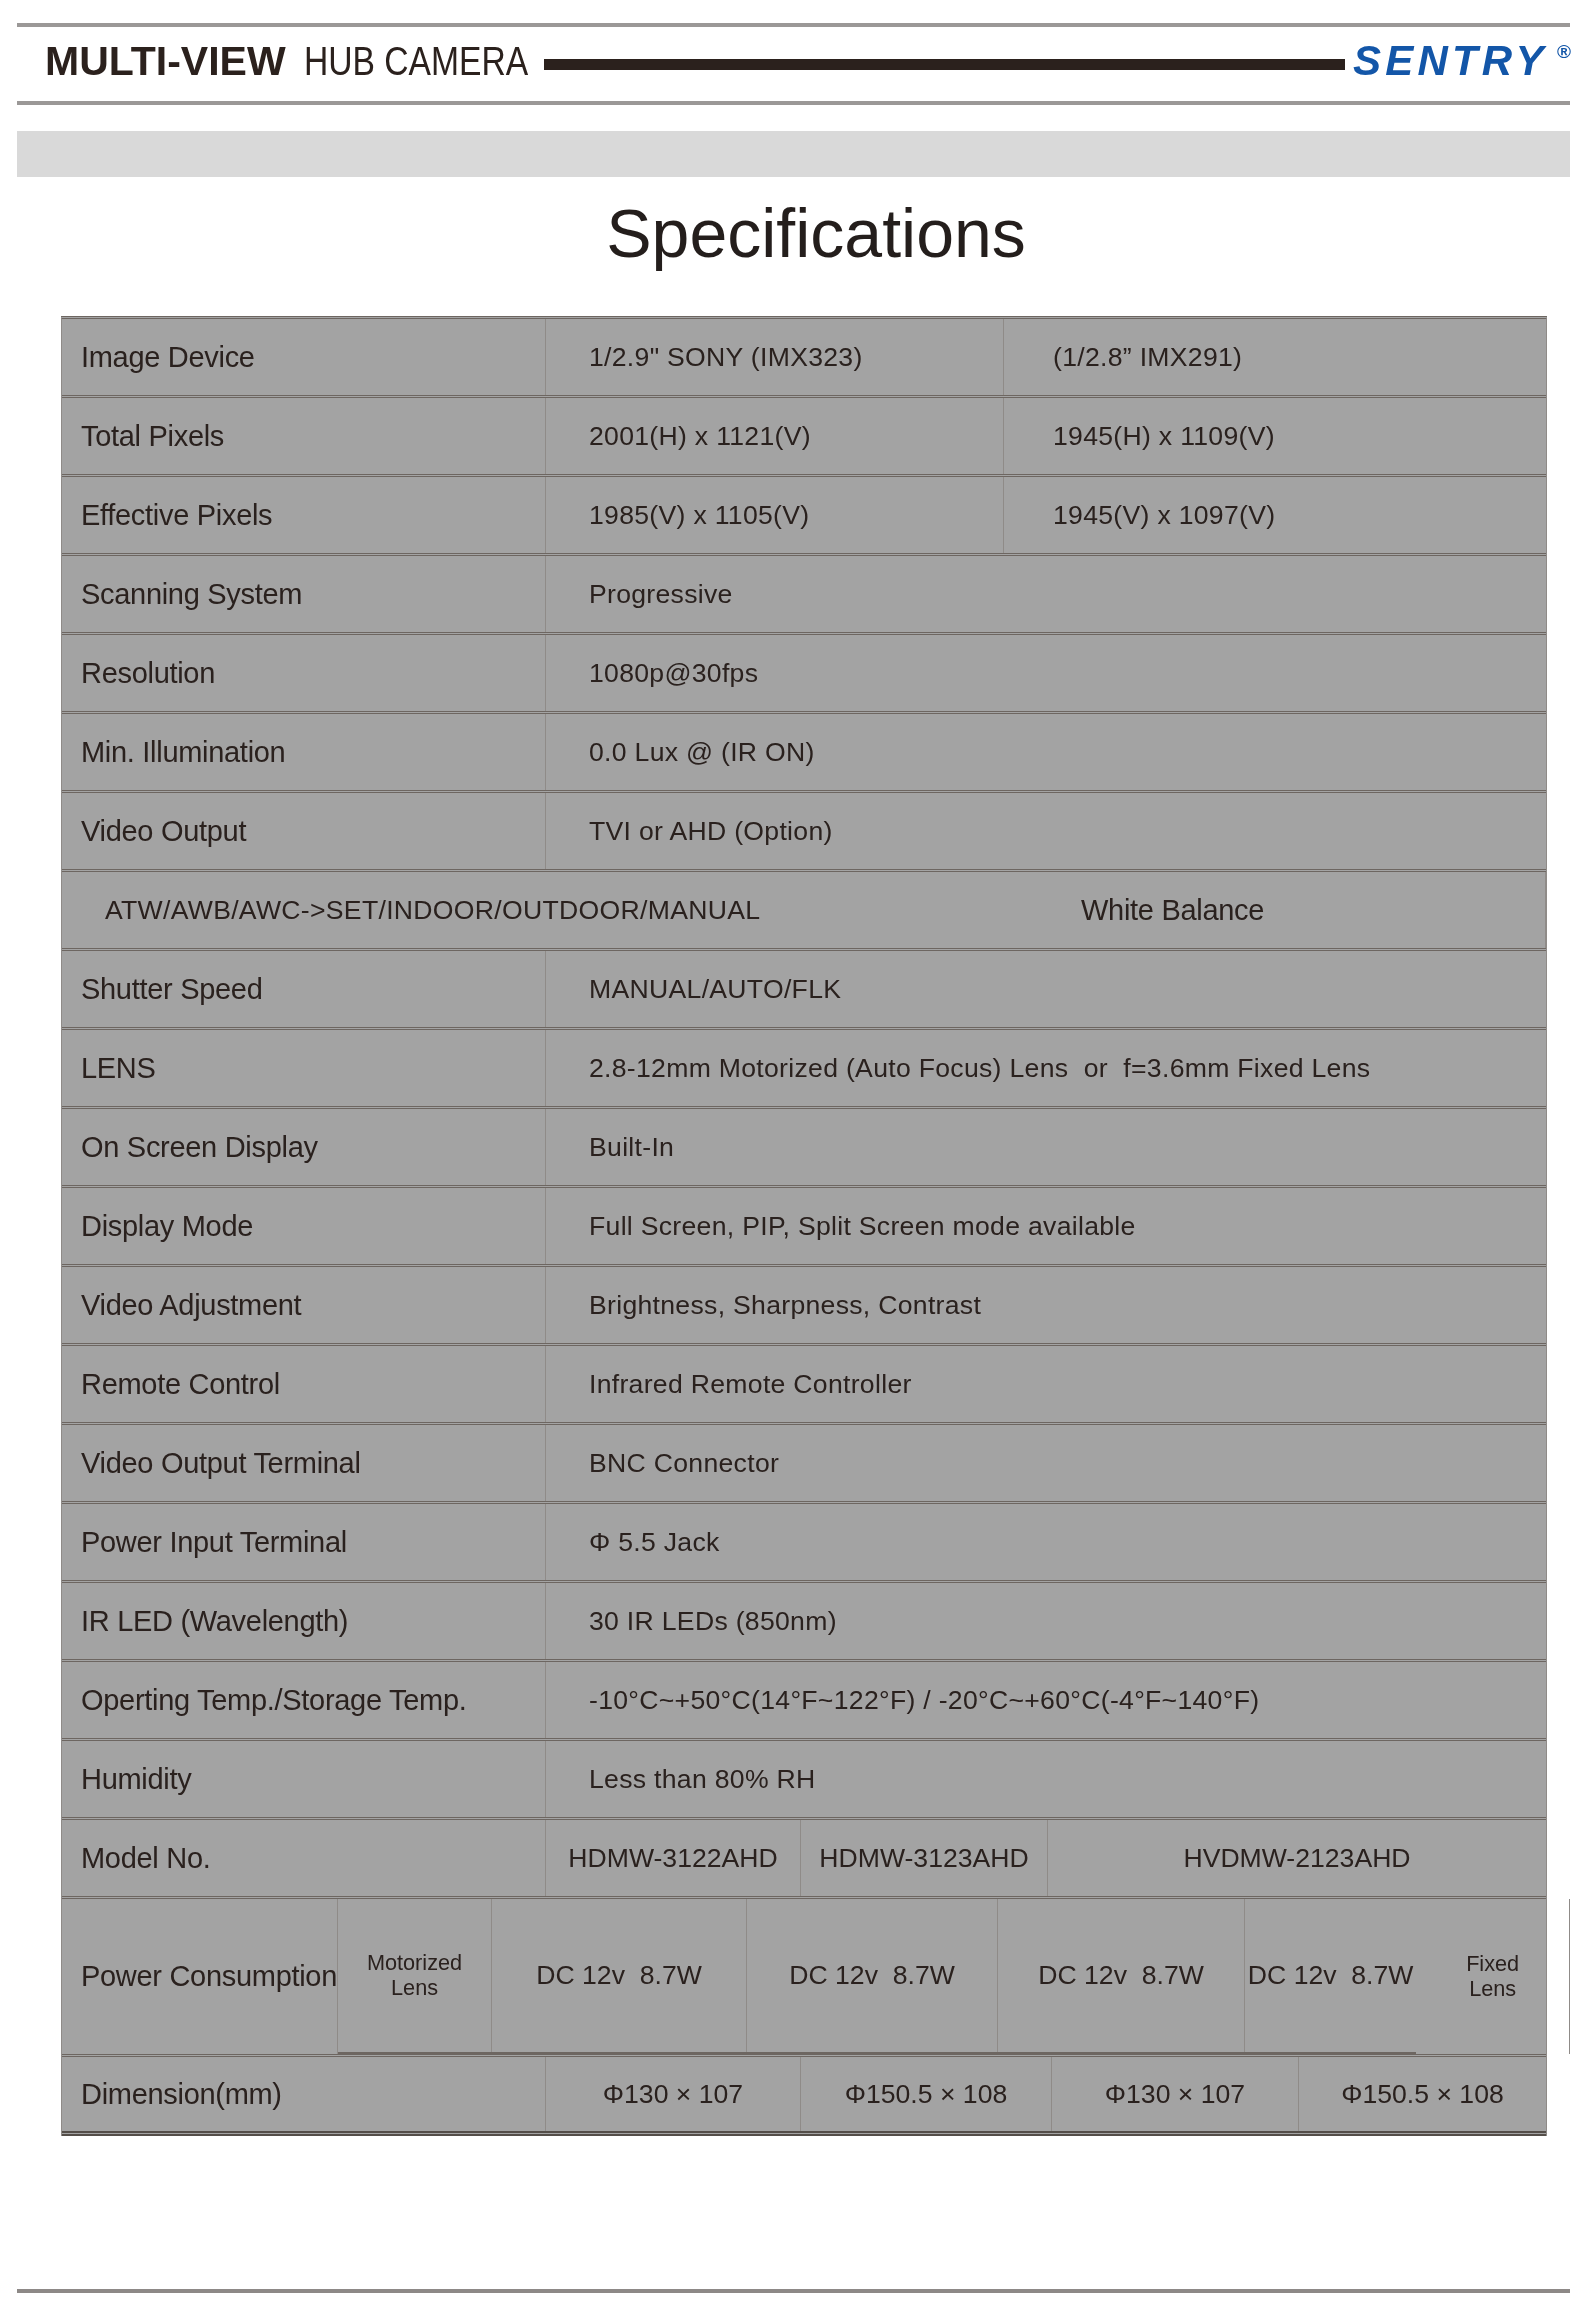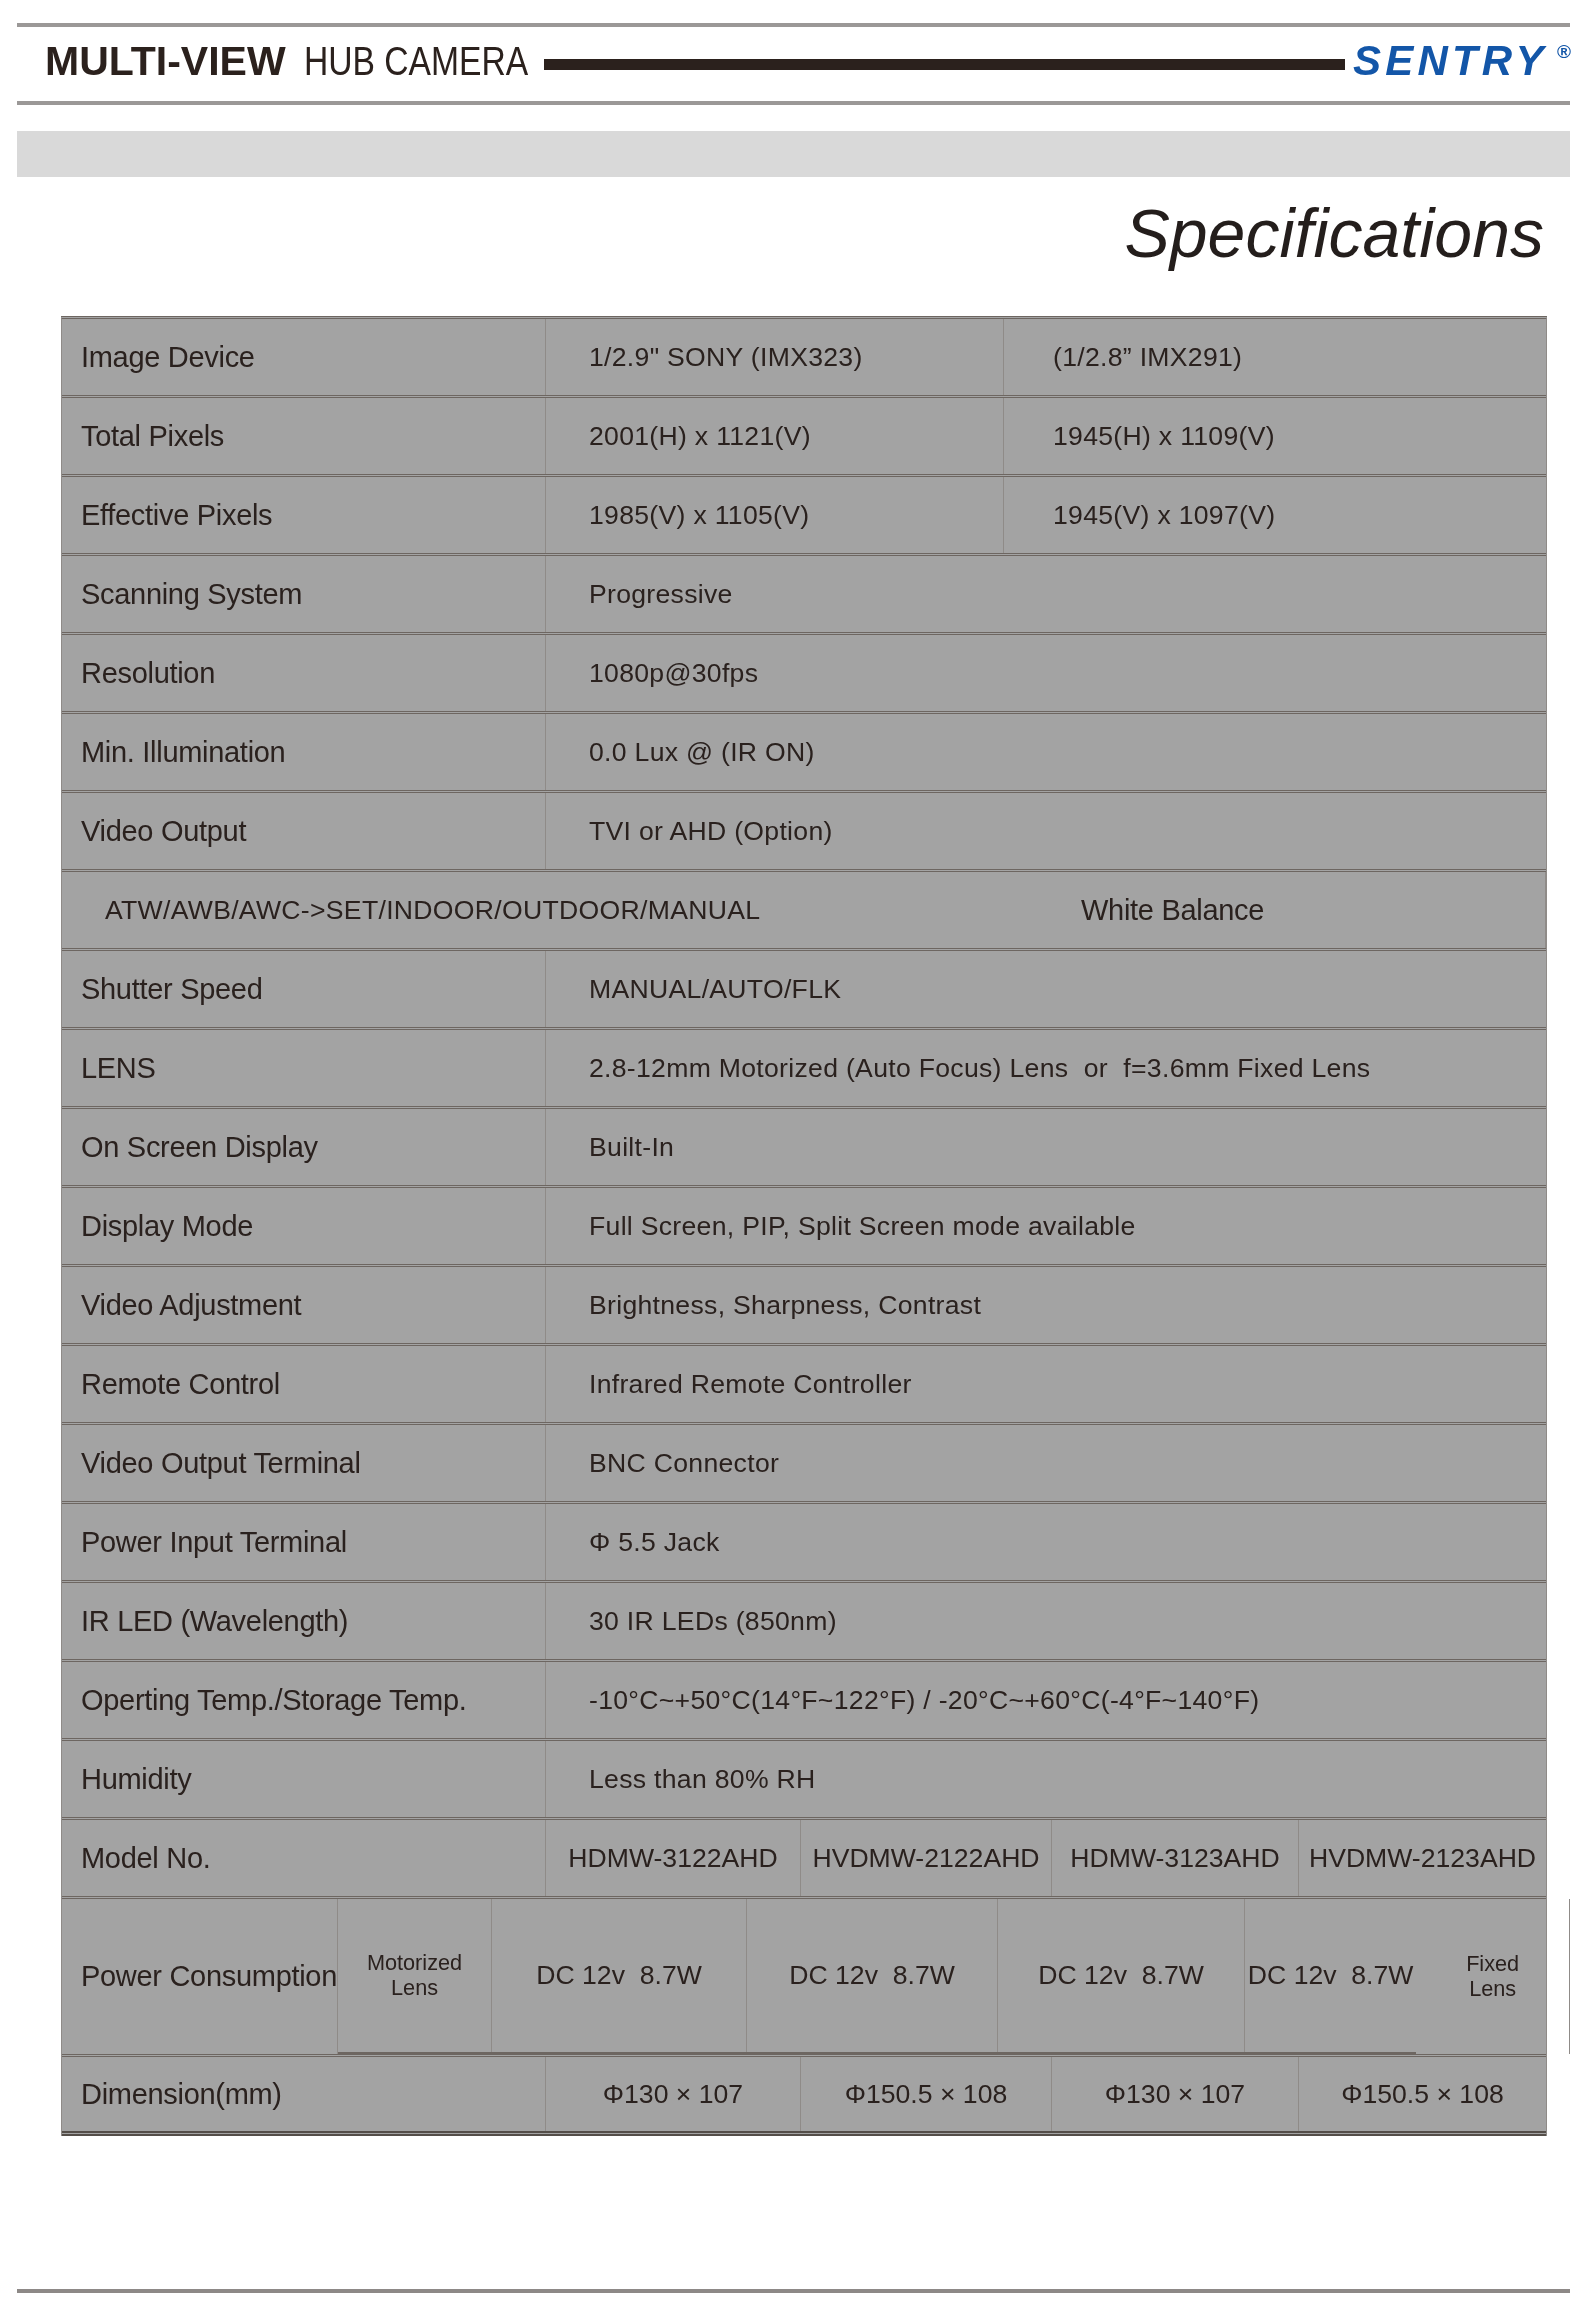--- a/index.html
+++ b/index.html
@@ -22,22 +22,22 @@
   .brand-title { position:absolute; left:45px; top:41px; white-space:nowrap; font-size:41px; line-height:1.0; color:#2b211d; }
   .title-bold { font-weight:700; letter-spacing:0px; display:inline-block; }
   .title-light { font-weight:400; display:inline-block; transform:scaleX(0.82); transform-origin:0 50%; margin-left:18px; letter-spacing:0px; }
 
   .black-line { position:absolute; left:544px; top:59px; width:801px; height:10.5px; background:#2b211d; }
 
   .logo { position:absolute; left:1353px; top:40px; font-size:42px; line-height:1.0;
           font-style:italic; font-weight:700; letter-spacing:4.2px; color:#1356a8; white-space:nowrap; }
   .logo-reg { position:absolute; left:1557px; top:41px; font-size:19px; font-weight:700; color:#1356a8; font-style:normal; }
 
-  .page-title { position:absolute; left:58px; top:198px; width:1486px; text-align:right;
-                font-size:68px; line-height:1.05; color:#241e1c; letter-spacing:0px;font-style:italic; }
+  .page-title { position:absolute; left:73px; top:198px; width:1486px; text-align:center;
+                font-size:68px; line-height:1.05; color:#241e1c; letter-spacing:0px; }
 
   
   .spec-table { position:absolute; left:61px; top:316px; width:1486px;
                 border-left:1.4px solid #8f8b88; border-right:1.4px solid #8f8b88;
                 border-top:3.5px double #6d6661; background:#a3a3a3; }
 
   .t-row { display:flex; height:79px; border-bottom:3.5px double #6d6661; }
   .cell { display:flex; align-items:center; white-space:pre; overflow:hidden; }
 
   .label { width:484px; border-right:1.4px solid #8f8b88; padding-left:19px; font-size:29px; letter-spacing:-0.3px; }
@@ -158,21 +158,20 @@
     <div class="cell val">-10°C~+50°C(14°F~122°F) / -20°C~+60°C(-4°F~140°F)</div>
   </div>
   <div class="t-row">
     <div class="cell label">Humidity</div>
     <div class="cell val">Less than 80% RH</div>
   </div>
 
   <div class="t-row">
     <div class="cell label">Model No.</div>
     <div class="cell mcell w1">HDMW-3122AHD</div>
-    <div class="cell mcell w2">HVDMW-2122AHD</div>
     <div class="cell mcell w3">HDMW-3123AHD</div>
     <div class="cell mcell wlast">HVDMW-2123AHD</div>
   </div>
 
   <div class="power-block">
     <div class="p-label">Power Consumption</div>
     <div class="p-right">
       <div class="p-subrow p-subrow-first">
         <div class="p-sub">
           <span>Motorized</span>

